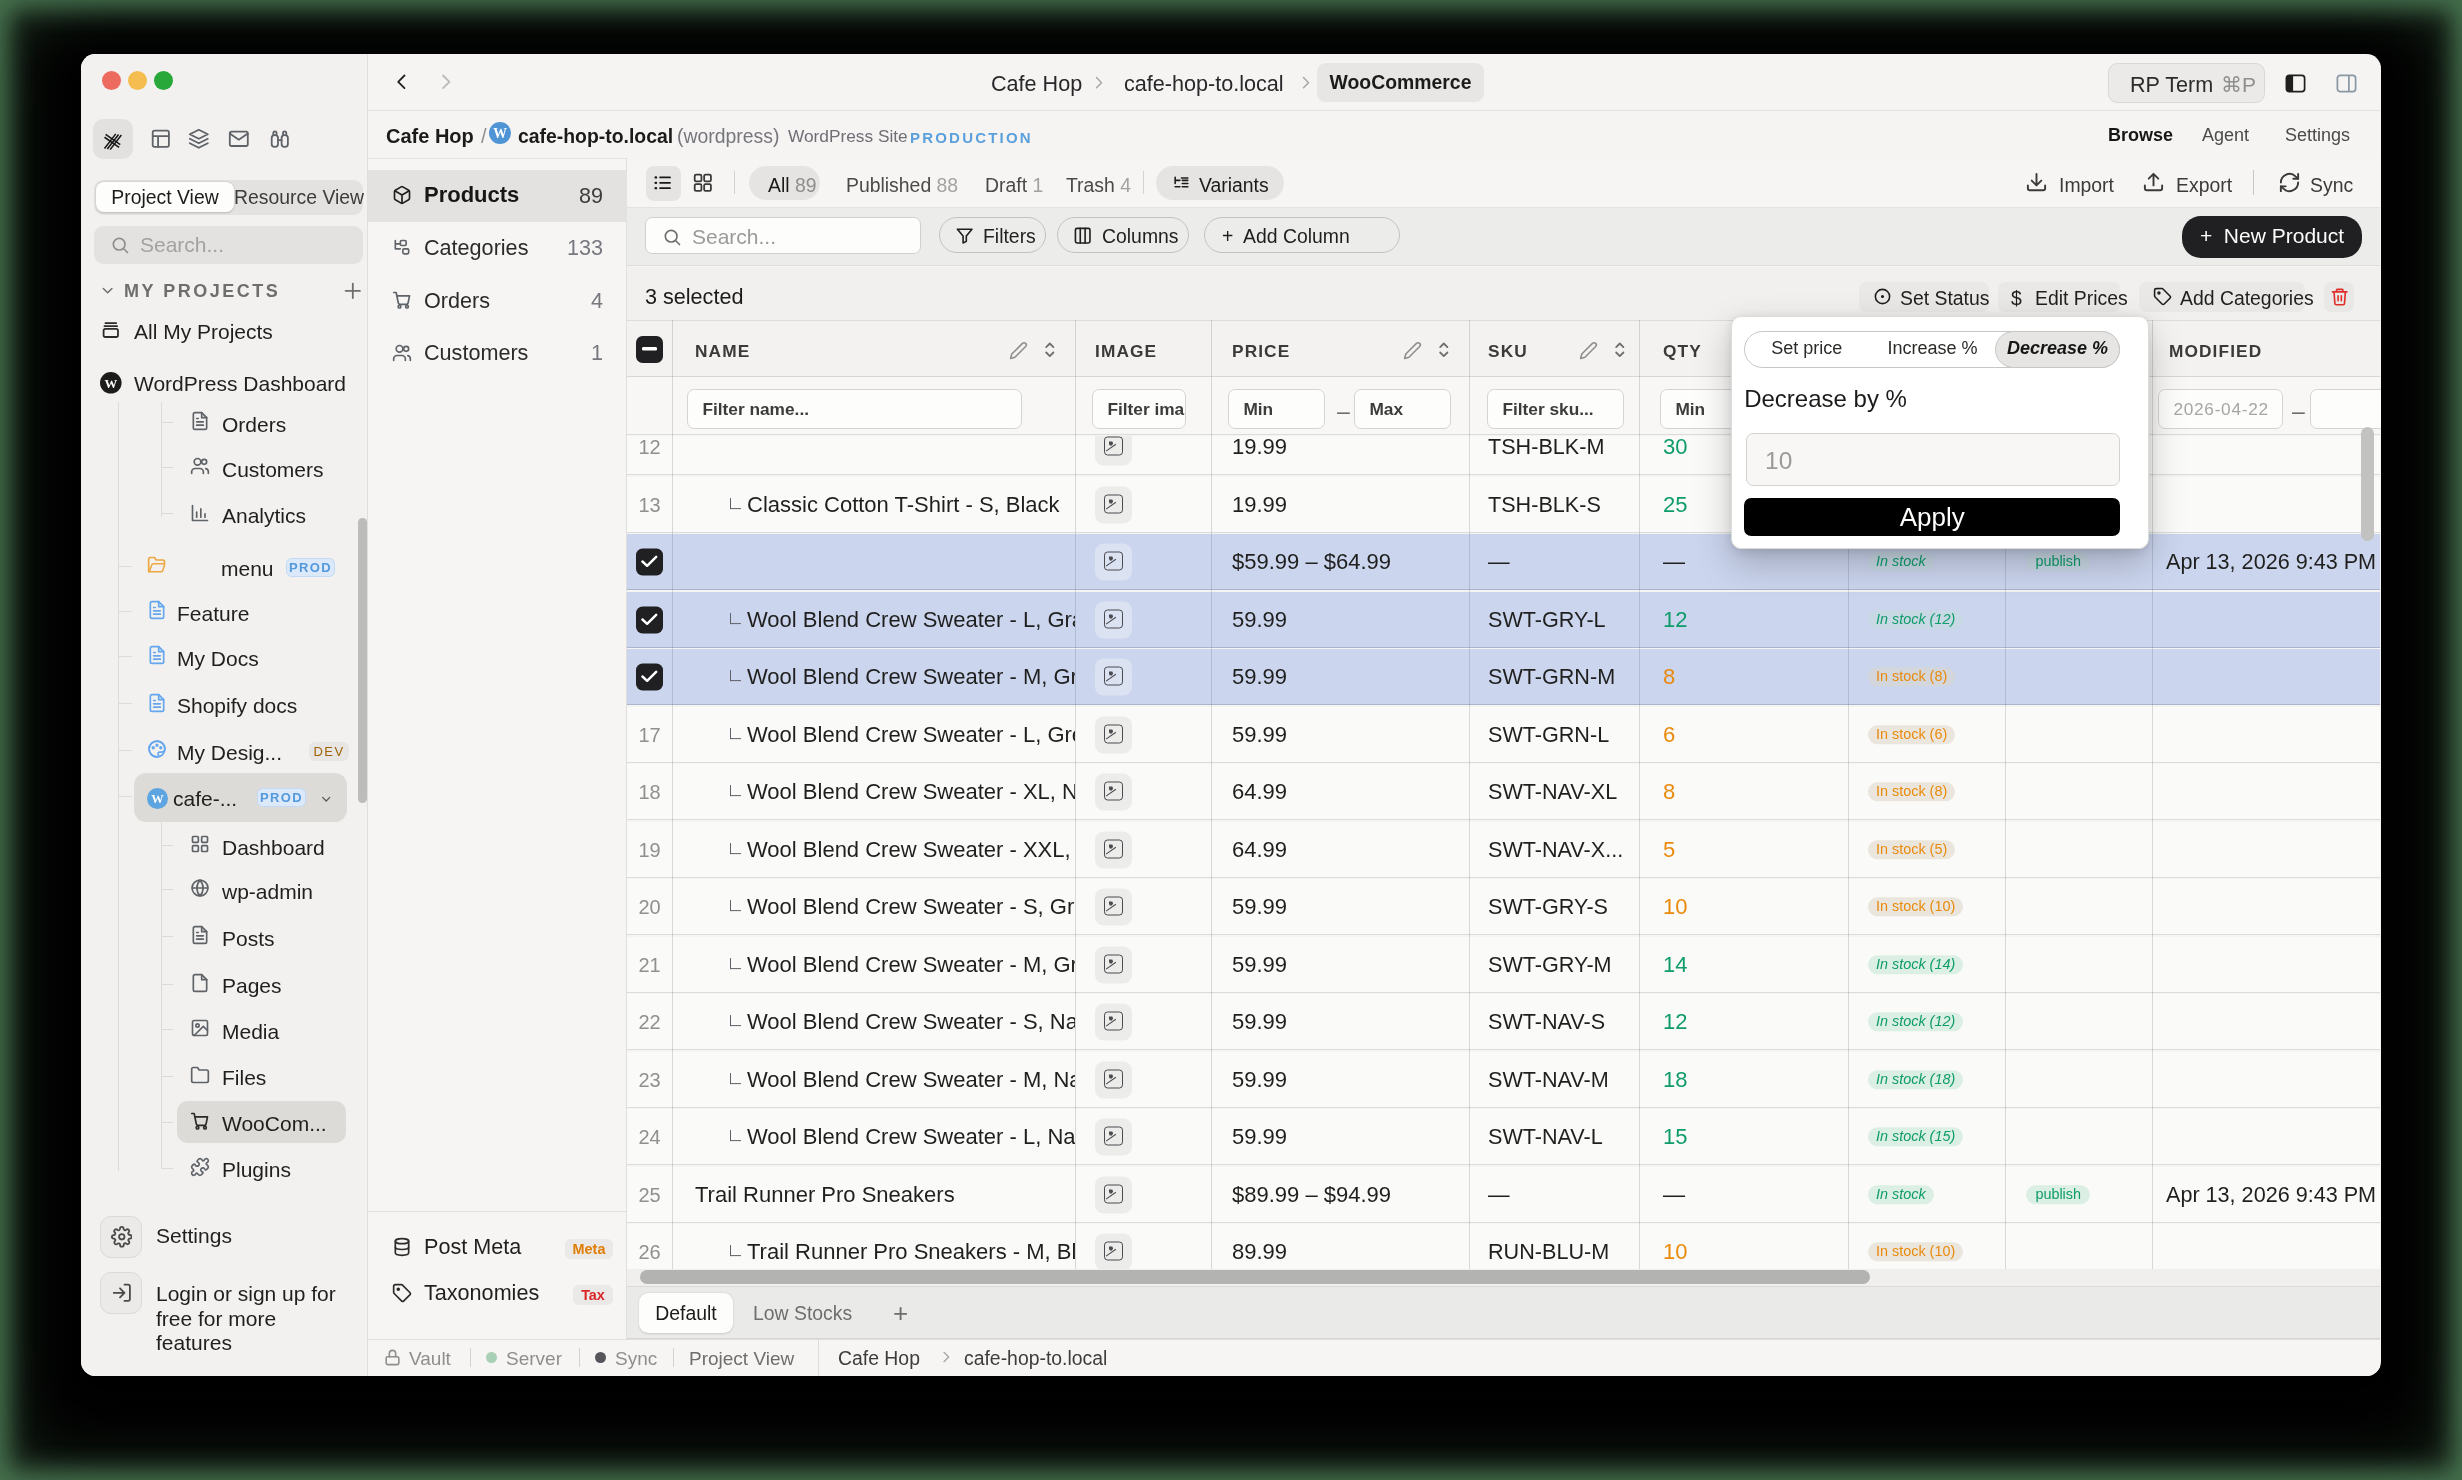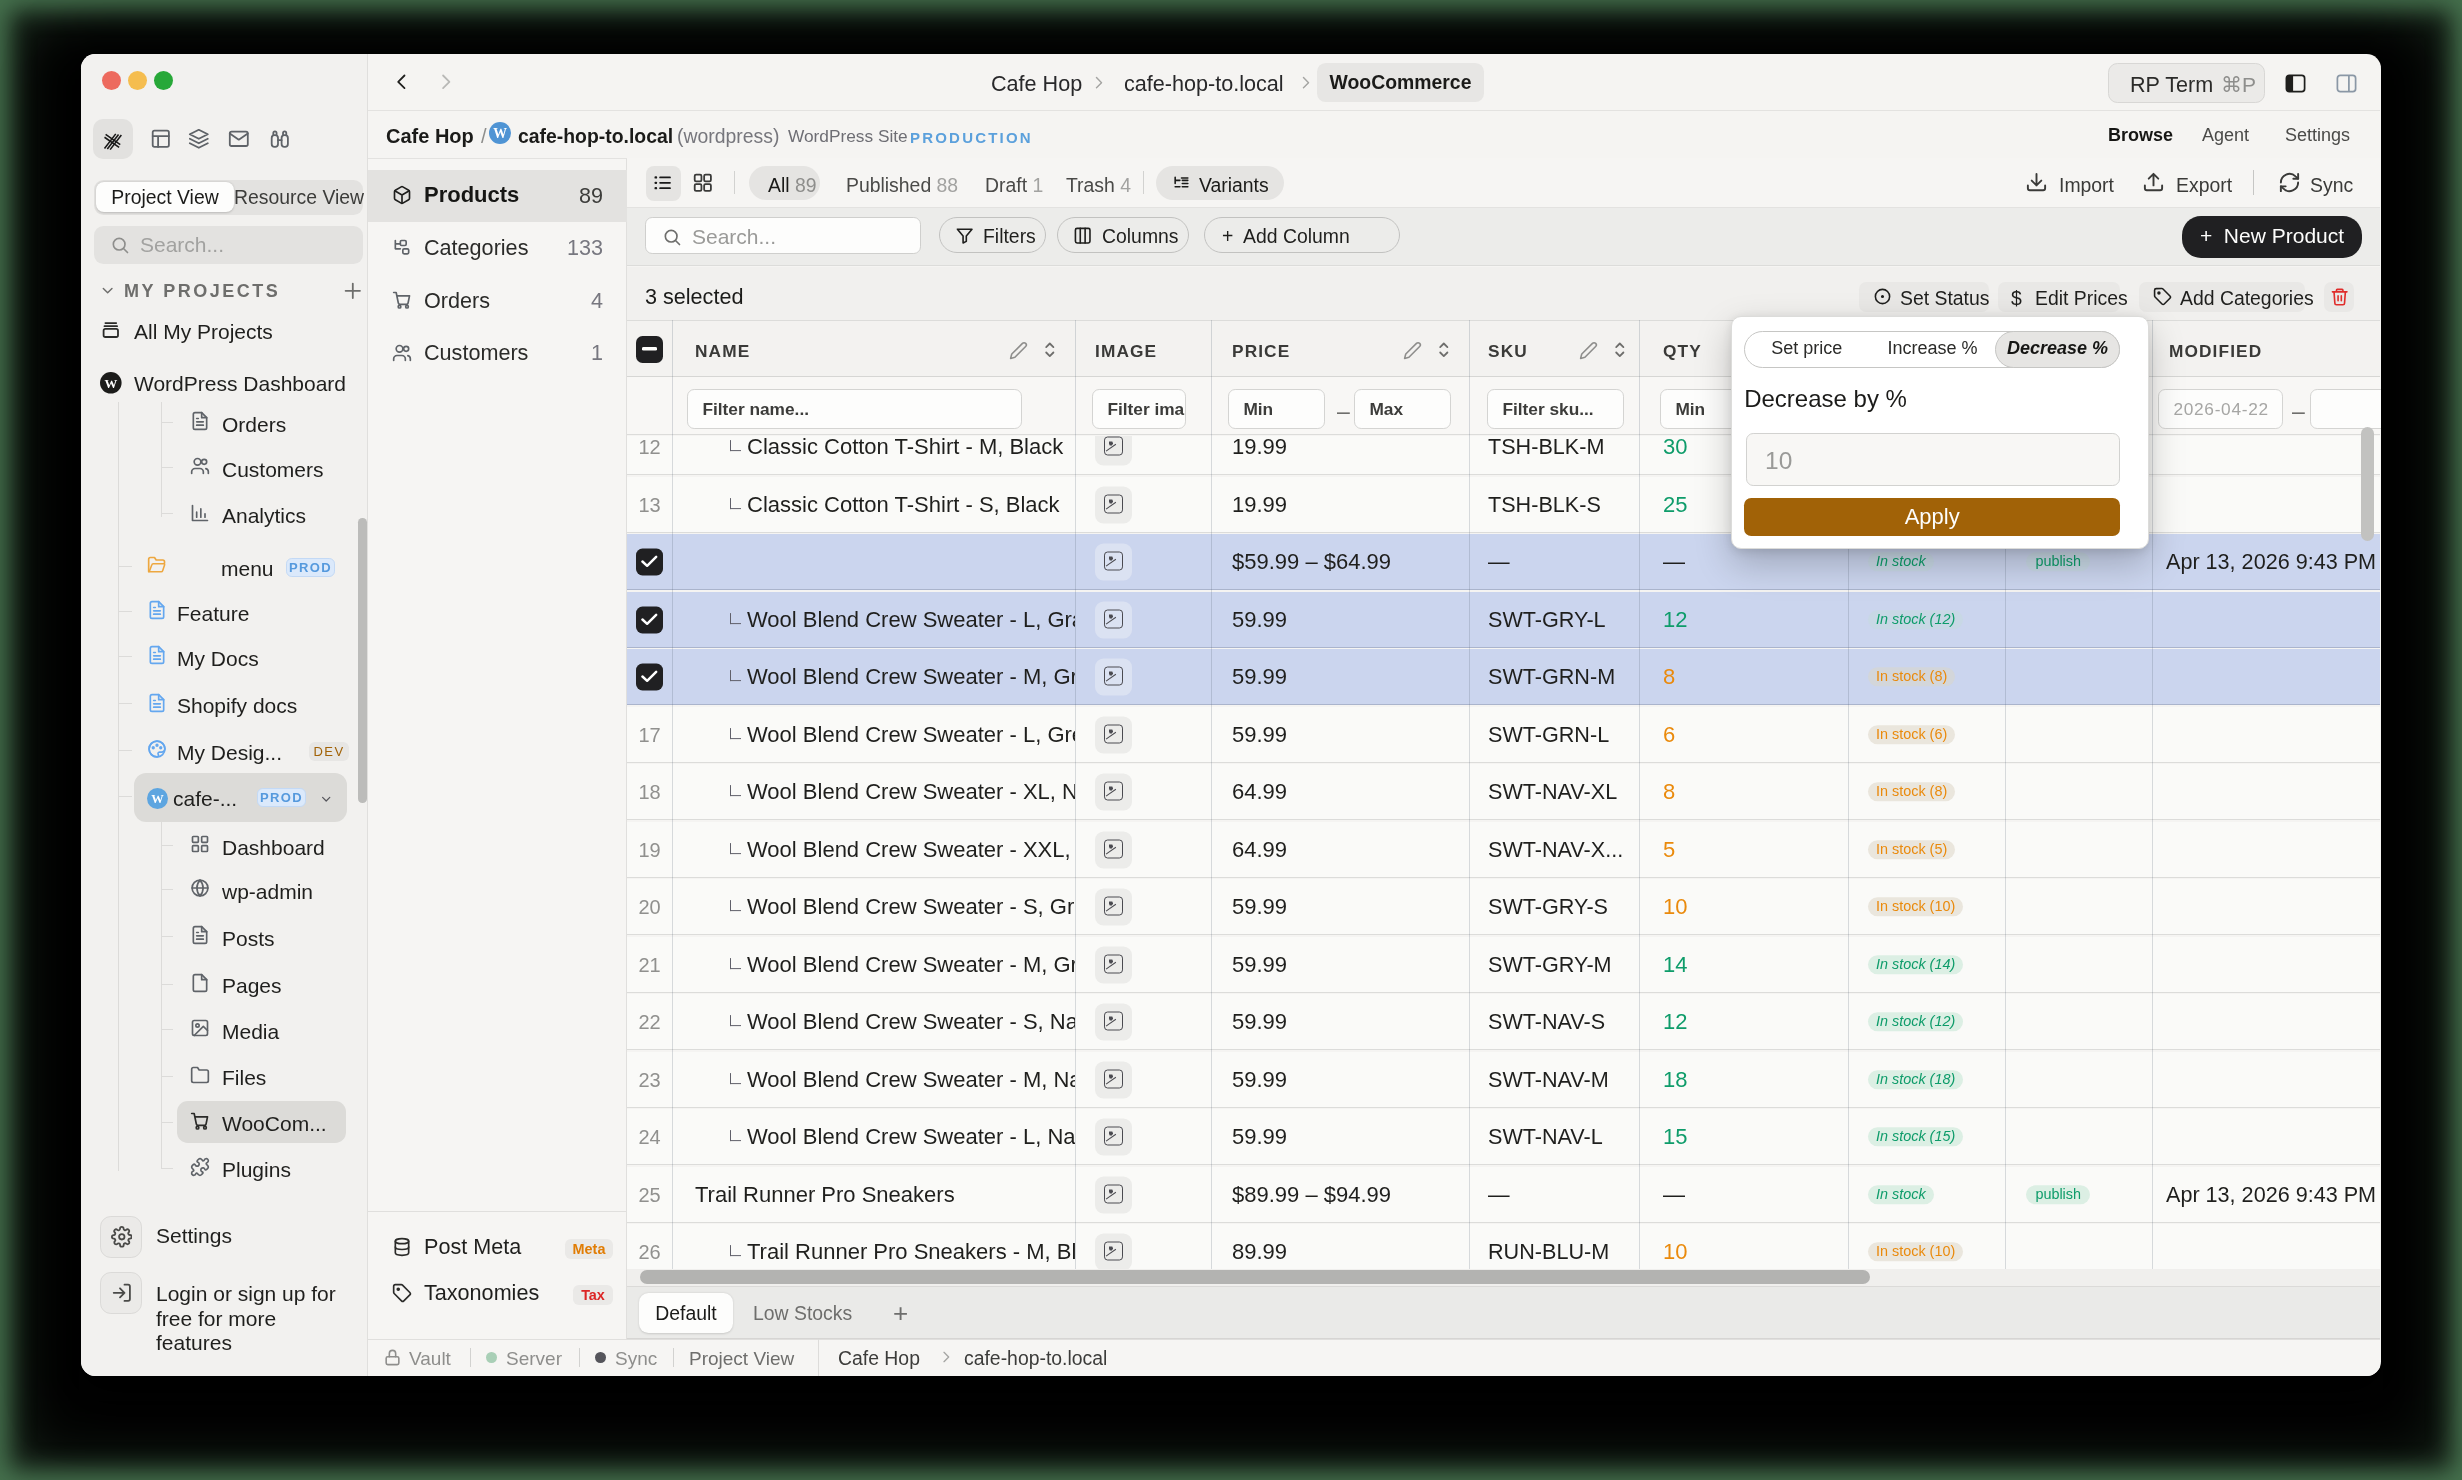--- a/index.html
+++ b/index.html
@@ -480,24 +480,20 @@
     <div class="fin" style="left:727px;width:97px;">Max</div>
     <div class="fin" style="left:860px;width:137px;overflow:hidden;white-space:nowrap;">Filter sku...</div>
     <div class="fin" style="left:1033px;width:97px;">Min</div>
     <div class="fin" style="left:1531px;width:125px;color:#a6a6a4;font-weight:normal;letter-spacing:0.7px;">2026-04-22</div>
     <div class="abs" style="left:1665px;top:344px;font-size:23px;color:#6e6e6c;">–</div>
     <div class="fin" style="left:1683px;width:125px;"></div>
 
     <div class="abs" style="left:0;top:382px;width:1753px;height:834px;overflow:hidden;" id="rows">
       <div class="trow" style="top:-17px;">
           <div class="rnum">12</div>
-          <div class="nmw">
-            <div class="conn"></div>
-            <div class="nm nmv">Classic Cotton T-Shirt - M, Black</div>
-          </div>
           <div class="imgb"></div>
           <div class="price">19.99</div>
           <div class="sku">TSH-BLK-M</div>
           <div class="qty qg">30</div>
           <div class="badge bg">In stock (30)</div>
         </div>
       <div class="trow" style="top:41px;">
           <div class="rnum">13</div>
           <div class="nmw">
             <div class="conn"></div>
@@ -689,21 +685,21 @@
 
   <div class="abs" style="left:1650px;top:262px;width:418px;height:233px;background:#fff;border:1.1px solid #dcdcda;border-radius:10px;box-shadow:0 14.4px 36px rgba(0,0,0,0.22), 0 2.9px 10px rgba(0,0,0,0.10);">
     <div class="abs" style="left:12.2px;top:13.7px;width:376px;height:37px;border:1.1px solid #c6c6c4;border-radius:19px;background:#fff;"></div>
     <div class="abs" style="left:263px;top:13.7px;width:125px;height:37px;border:1.1px solid #c6c6c4;border-radius:19px;background:#e6e5e3;"></div>
     <div class="abs" style="left:12.2px;top:13.7px;width:125px;height:37px;line-height:35px;text-align:center;font-size:18px;color:#2b2b29;">Set price</div>
     <div class="abs" style="left:138px;top:13.7px;width:125px;height:37px;line-height:35px;text-align:center;font-size:18px;color:#2b2b29;">Increase %</div>
     <div class="abs" style="left:263px;top:13.7px;width:125px;height:37px;line-height:35px;text-align:center;font-size:18px;font-weight:bold;color:#161614;font-style:italic;">Decrease %</div>
     <div class="abs" style="left:12.2px;top:68px;font-size:24px;color:#1b1b19;">Decrease by %</div>
     <div class="abs" style="left:13.7px;top:116px;width:374px;height:53px;background:#f8f7f5;border:1.1px solid #d2d2d0;border-radius:7.2px;"></div>
     <div class="abs" style="left:33px;top:130px;font-size:24.5px;color:#9a9a98;">10</div>
-    <div class="abs" style="left:12.2px;top:181px;width:376px;height:38px;background:#a16207;border-radius:7.2px;line-height:38px;text-align:center;font-size:22px;color:#fdfdfc;">Apply</div>
+    <div class="abs" style="left:12.2px;top:181px;width:376px;height:38px;background:#000000;border-radius:7.2px;line-height:38px;text-align:center;font-size:26px;color:#fdfdfc;">Apply</div>
   </div>
 
   <div class="abs" style="left:546px;top:1215px;width:1753px;height:16.6px;background:#f0efed;"></div>
   <div class="abs" style="left:559px;top:1216px;width:1230px;height:14.4px;border-radius:7.2px;background:#b3b3b1;"></div>
   <div class="abs" style="left:546px;top:1232px;width:1753px;height:53px;background:#eaeae8;border-top:0.7px solid #dbdad8;border-bottom:0.7px solid #d6d5d3;"></div>
   <div class="abs" style="left:558px;top:1239px;width:94px;height:40px;background:#fdfdfc;border-radius:9.4px;box-shadow:0 0.7px 2.2px rgba(0,0,0,0.14);"></div>
   <div class="abs" style="left:558px;top:1239px;width:94px;height:40px;line-height:40px;text-align:center;font-size:19.4px;color:#1b1b19;">Default</div>
   <div class="abs" style="left:672px;top:1248px;font-size:19.4px;color:#6e6e6c;">Low Stocks</div>
   <div class="abs" style="left:812px;top:1244px;font-size:26px;color:#6e6e6c;">+</div>
 

